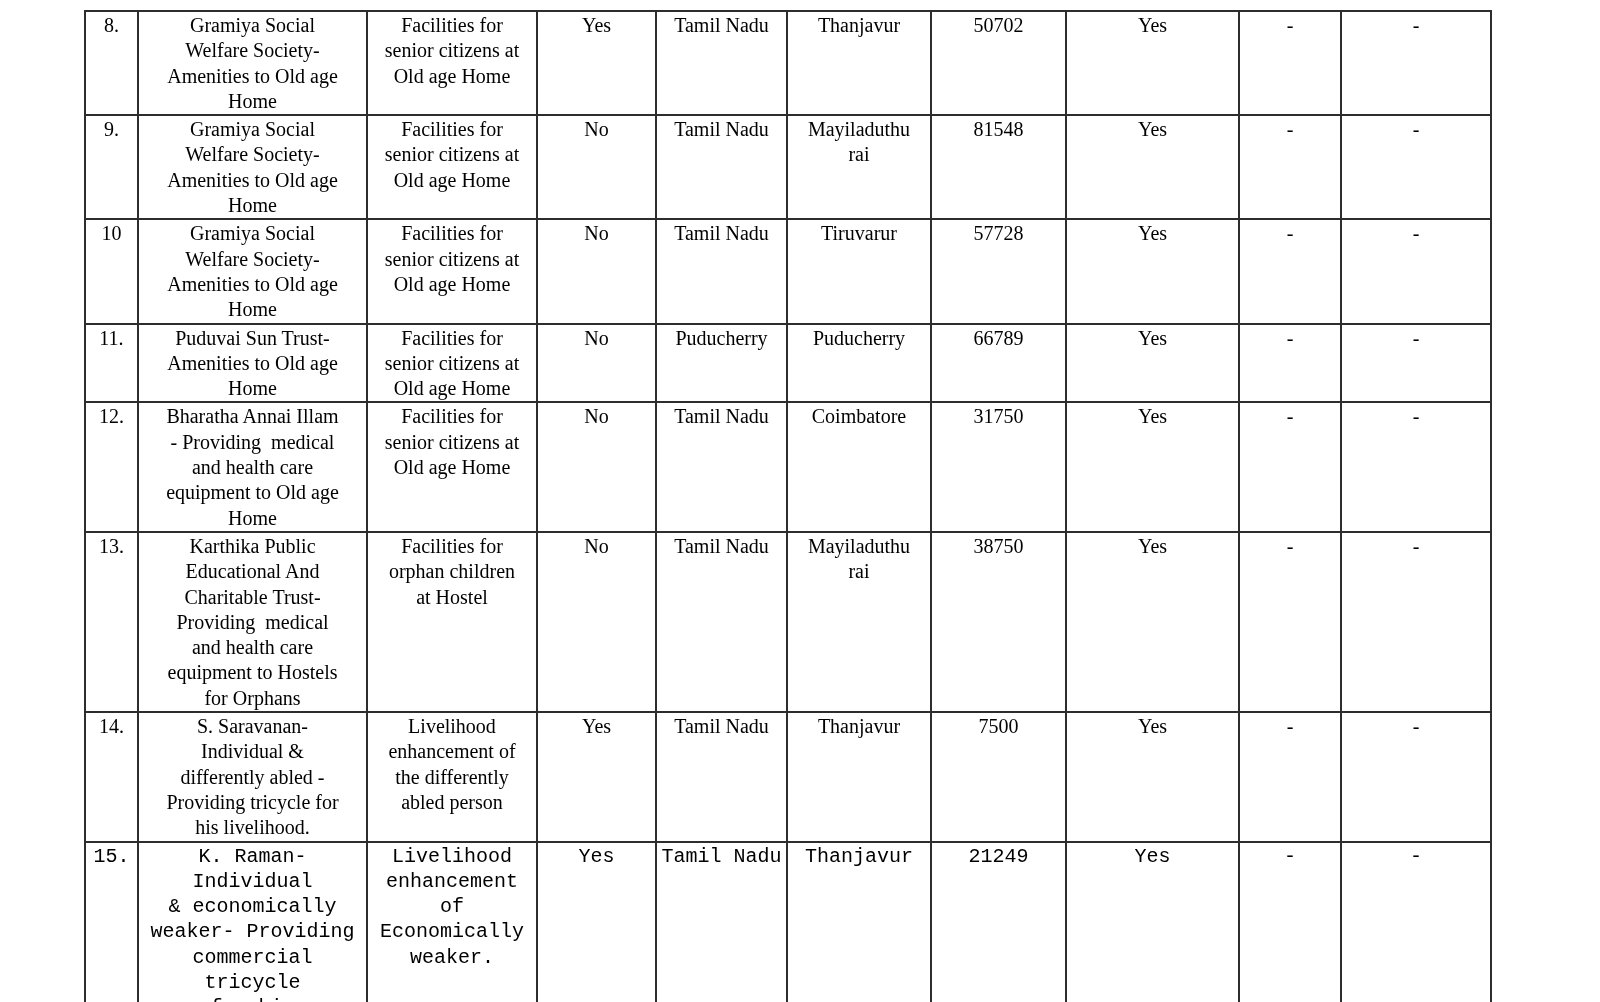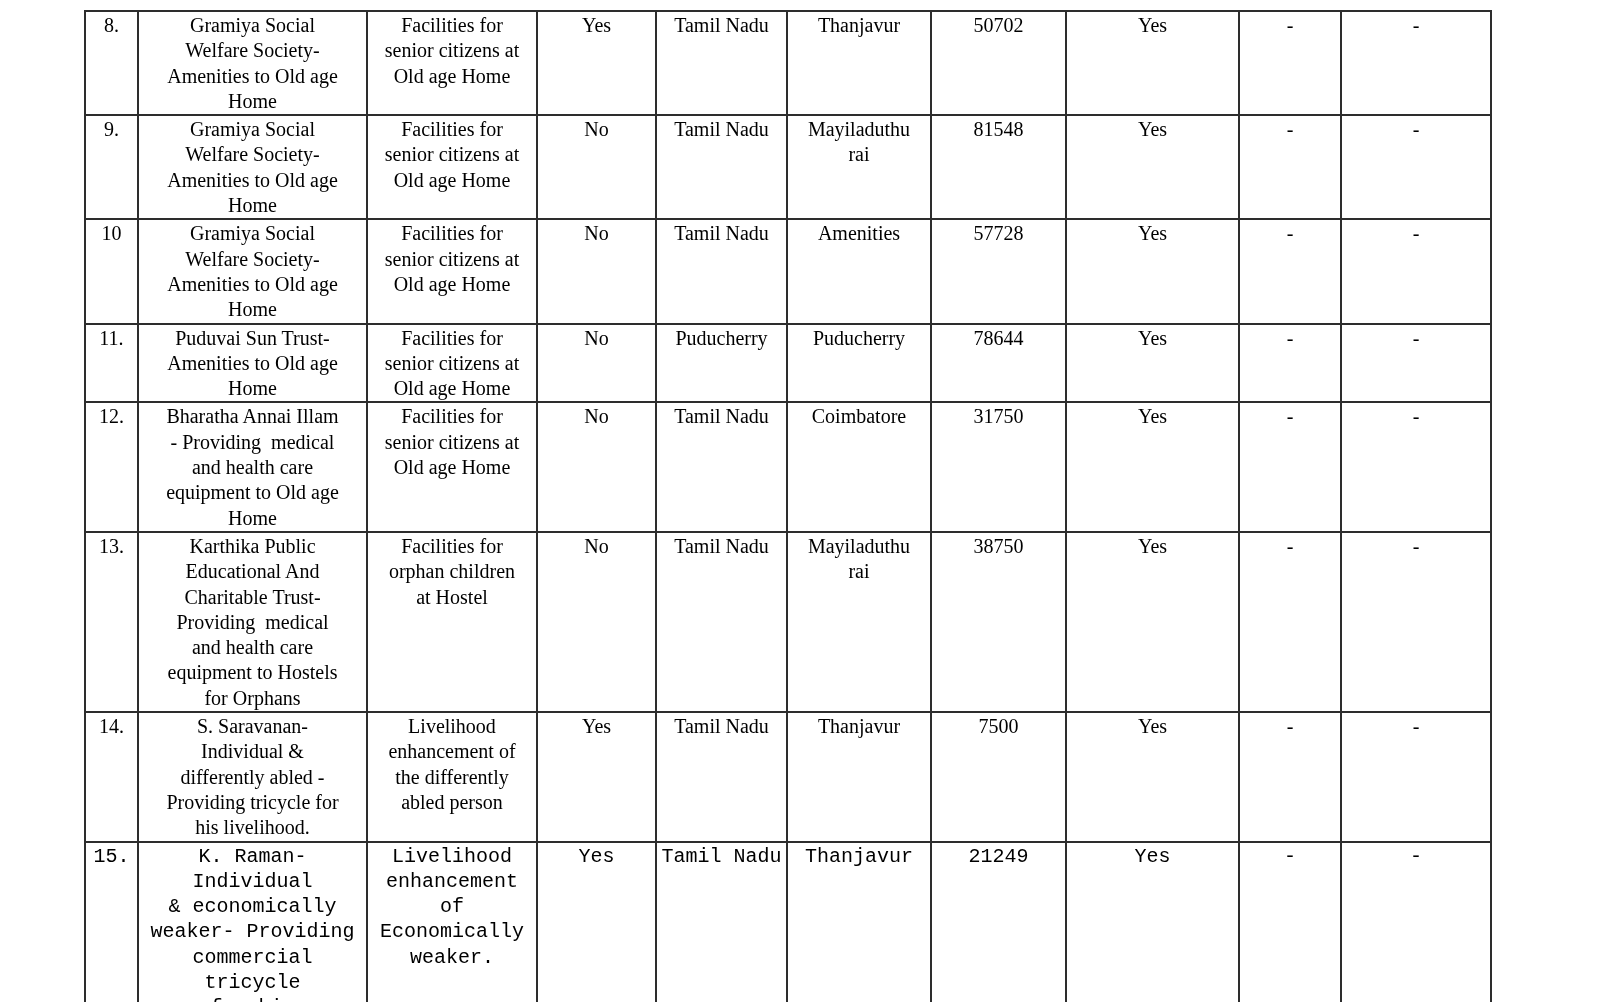--- a/index.html
+++ b/index.html
@@ -85,38 +85,38 @@
       <td>10</td>
       <td>Gramiya Social
 Welfare Society-
 Amenities to Old age
 Home</td>
       <td>Facilities for
 senior citizens at
 Old age Home</td>
       <td>No</td>
       <td>Tamil Nadu</td>
-      <td>Amenities</td>
+      <td>Tiruvarur</td>
       <td>57728</td>
       <td>Yes</td>
       <td>-</td>
       <td>-</td>
     </tr>
     <tr class="r3">
       <td>11.</td>
       <td>Puduvai Sun Trust-
 Amenities to Old age
 Home</td>
       <td>Facilities for
 senior citizens at
 Old age Home</td>
       <td>No</td>
       <td>Puducherry</td>
       <td>Puducherry</td>
-      <td>78644</td>
+      <td>66789</td>
       <td>Yes</td>
       <td>-</td>
       <td>-</td>
     </tr>
     <tr class="r4">
       <td>12.</td>
       <td>Bharatha Annai Illam
 - Providing  medical
 and health care
 equipment to Old age

